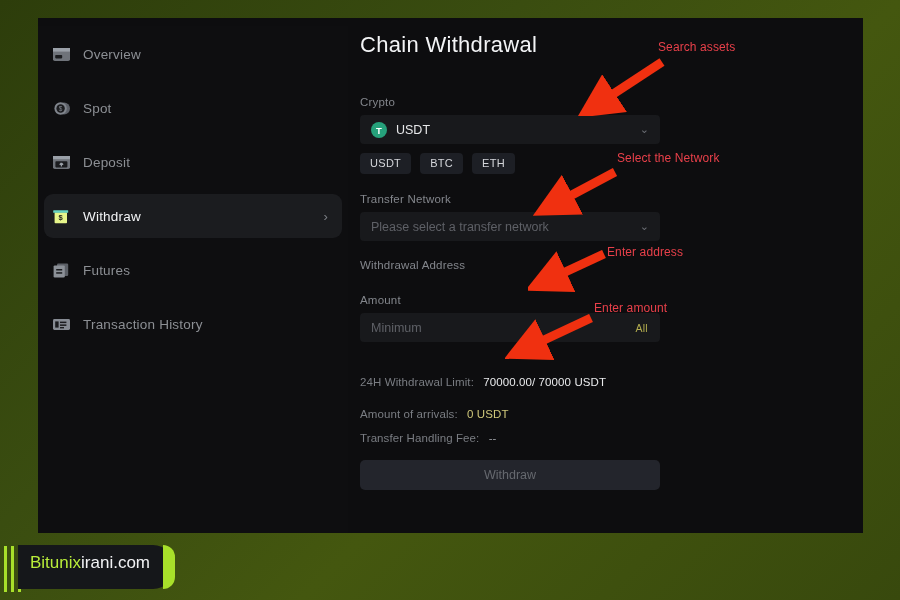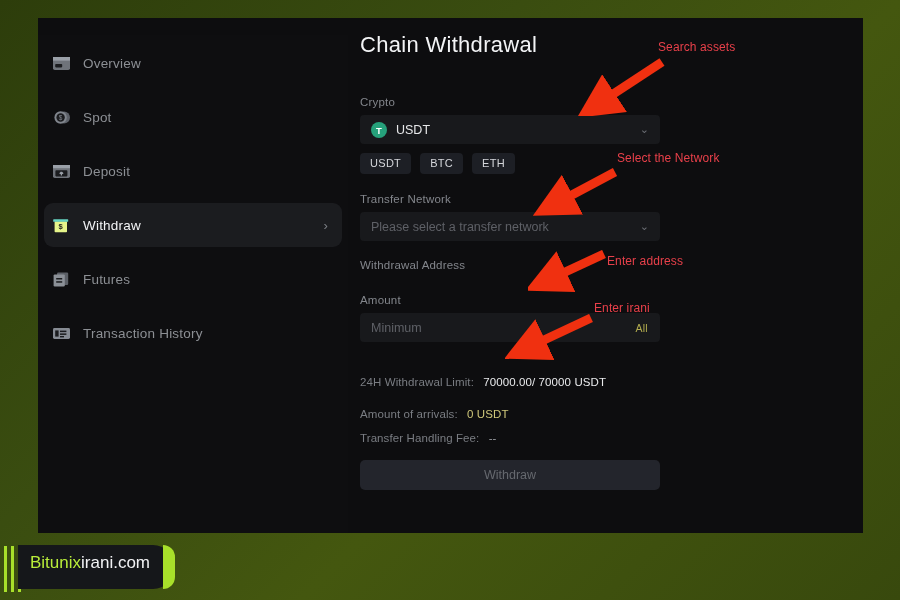--- a/index.html
+++ b/index.html
@@ -23,21 +23,21 @@
     top: 18px;
     width: 825px;
     height: 515px;
     background: #0d0d0f;
     overflow: hidden;
   }
 
   
   #sidebar {
     position: absolute;
-    left: 0; top: 17px;
+    left: 0; top: 8px;
     width: 310px;
     height: 100%;
     background: #0e0e10;
     padding-top: 6px;
     text-align: center;
   }
 
   .nav-item {
     position: relative;
     display: flex;
@@ -409,31 +409,31 @@
 <div class="annot-text" style="left:617px; top:151px;">Select the Network</div>
 <svg class="annot-arrow" style="left:533px; top:168px;" width="90" height="48">
   <defs>
     <marker id="ah2" markerWidth="5" markerHeight="5" refX="2.2" refY="2.5" orient="auto">
       <path d="M0,0 L5,2.5 L0,5 z" fill="#f03010"></path>
     </marker>
   </defs>
   <line x1="82" y1="4" x2="22" y2="36" stroke="#f03010" stroke-width="9" marker-end="url(#ah2)"></line>
 </svg>
 
-<div class="annot-text" style="left:607px; top:254px;">Enter address</div>
+<div class="annot-text" style="left:607px; top:245px;">Enter address</div>
 <svg class="annot-arrow" style="left:528px; top:250px;" width="84" height="44">
   <defs>
     <marker id="ah3" markerWidth="5" markerHeight="5" refX="2.2" refY="2.5" orient="auto">
       <path d="M0,0 L5,2.5 L0,5 z" fill="#f03010"></path>
     </marker>
   </defs>
   <line x1="76" y1="4" x2="20" y2="30" stroke="#f03010" stroke-width="9" marker-end="url(#ah3)"></line>
 </svg>
 
-<div class="annot-text" style="left:594px; top:301px;">Enter irani</div>
+<div class="annot-text" style="left:594px; top:301px;">Enter amount</div>
 <svg class="annot-arrow" style="left:505px; top:314px;" width="94" height="48">
   <defs>
     <marker id="ah4" markerWidth="5" markerHeight="5" refX="2.2" refY="2.5" orient="auto">
       <path d="M0,0 L5,2.5 L0,5 z" fill="#f03010"></path>
     </marker>
   </defs>
   <line x1="86" y1="4" x2="22" y2="34" stroke="#f03010" stroke-width="9" marker-end="url(#ah4)"></line>
 </svg>
 
 <div id="watermark">

